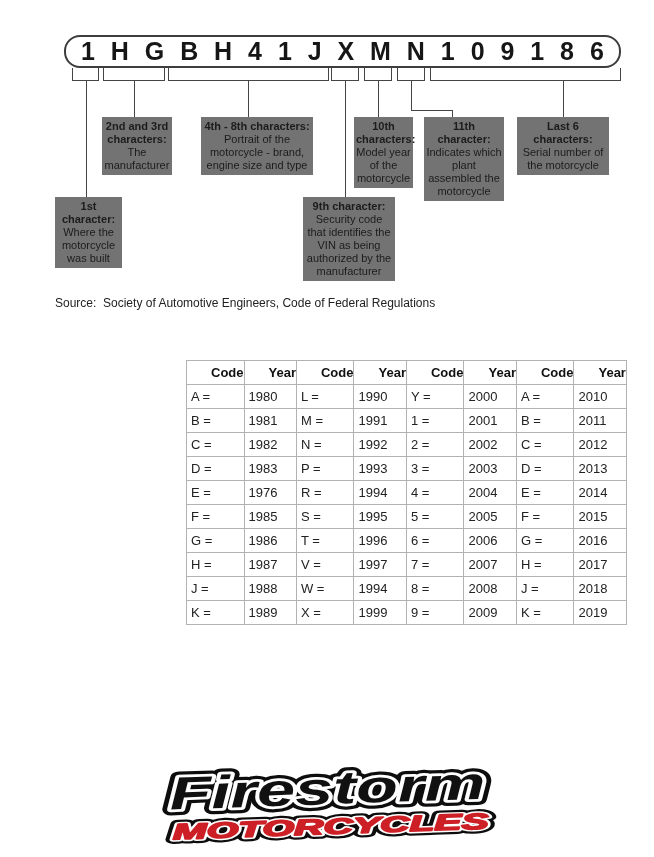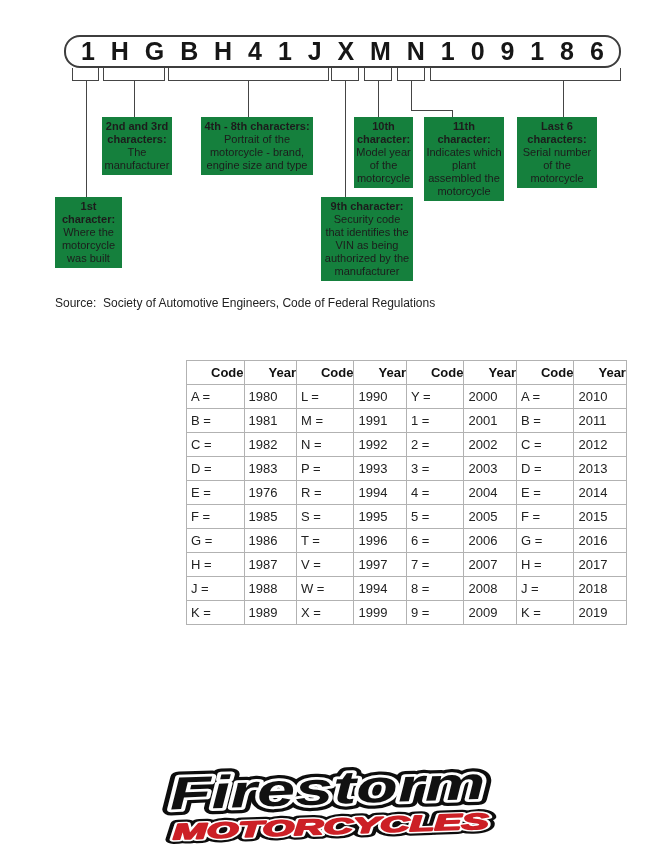--- a/index.html
+++ b/index.html
@@ -13,21 +13,21 @@
     border:2px solid #3d3d3d;border-radius:16px;box-sizing:border-box;
     display:flex;align-items:center;justify-content:space-between;padding:0 15px;
   }
   .vin-char{font-size:25px;font-weight:bold;color:#161616;line-height:1;}
   
   .bracket{position:absolute;top:68px;height:13px;border:1px solid #454545;border-top:none;box-sizing:border-box;}
   .vline{position:absolute;width:1px;background:#454545;}
   .hline{position:absolute;height:1px;background:#454545;}
   
   .lbox{
-    position:absolute;background:#15803d;text-align:center;
+    position:absolute;background:#737373;text-align:center;
     font-size:11px;line-height:13px;color:#1c1c1c;padding:3px 2px;box-sizing:border-box;
   }
   .lbox .t{font-weight:bold;display:block;}
   .lbox .b{display:block;}
   
   .source{position:absolute;left:55px;top:296px;font-size:12px;color:#222;}
   
   table.yt{position:absolute;left:186px;top:360px;border-collapse:collapse;table-layout:fixed;}
   table.yt td,table.yt th{
     width:35px;height:24px;border:1px solid #b2b2b2;box-sizing:border-box;
@@ -86,37 +86,37 @@
 
   <div class="lbox" style="left:102px;top:117px;width:70px;">
     <span class="t">2nd and 3rd characters:</span>
     <span class="b">The manufacturer</span>
   </div>
   <div class="lbox" style="left:201px;top:117px;width:112px;">
     <span class="t">4th - 8th characters:</span>
     <span class="b">Portrait of the motorcycle - brand, engine size and type</span>
   </div>
   <div class="lbox" style="left:354px;top:117px;width:59px;">
-    <span class="t">10th character:</span>
+    <span class="t">10th characters:</span>
     <span class="b">Model year of the motorcycle</span>
   </div>
   <div class="lbox" style="left:424px;top:117px;width:80px;">
     <span class="t">11th character:</span>
     <span class="b">Indicates which plant assembled the motorcycle</span>
   </div>
-  <div class="lbox" style="left:517px;top:117px;width:80px;">
+  <div class="lbox" style="left:517px;top:117px;width:92px;">
     <span class="t">Last 6 characters:</span>
     <span class="b">Serial number of the motorcycle</span>
   </div>
 
   <div class="lbox" style="left:55px;top:197px;width:67px;">
     <span class="t">1st character:</span>
     <span class="b">Where the motorcycle was built</span>
   </div>
-  <div class="lbox" style="left:303px;top:197px;width:92px;margin-left:18px;">
+  <div class="lbox" style="left:303px;top:197px;width:92px;">
     <span class="t">9th character:</span>
     <span class="b">Security code that identifies the VIN as being authorized by the manufacturer</span>
   </div>
 
   <div class="source">Source:&nbsp; Society of Automotive Engineers, Code of Federal Regulations</div>
 
   <table class="yt">
     <tbody>
         <tr>
       <th>Code</th>

